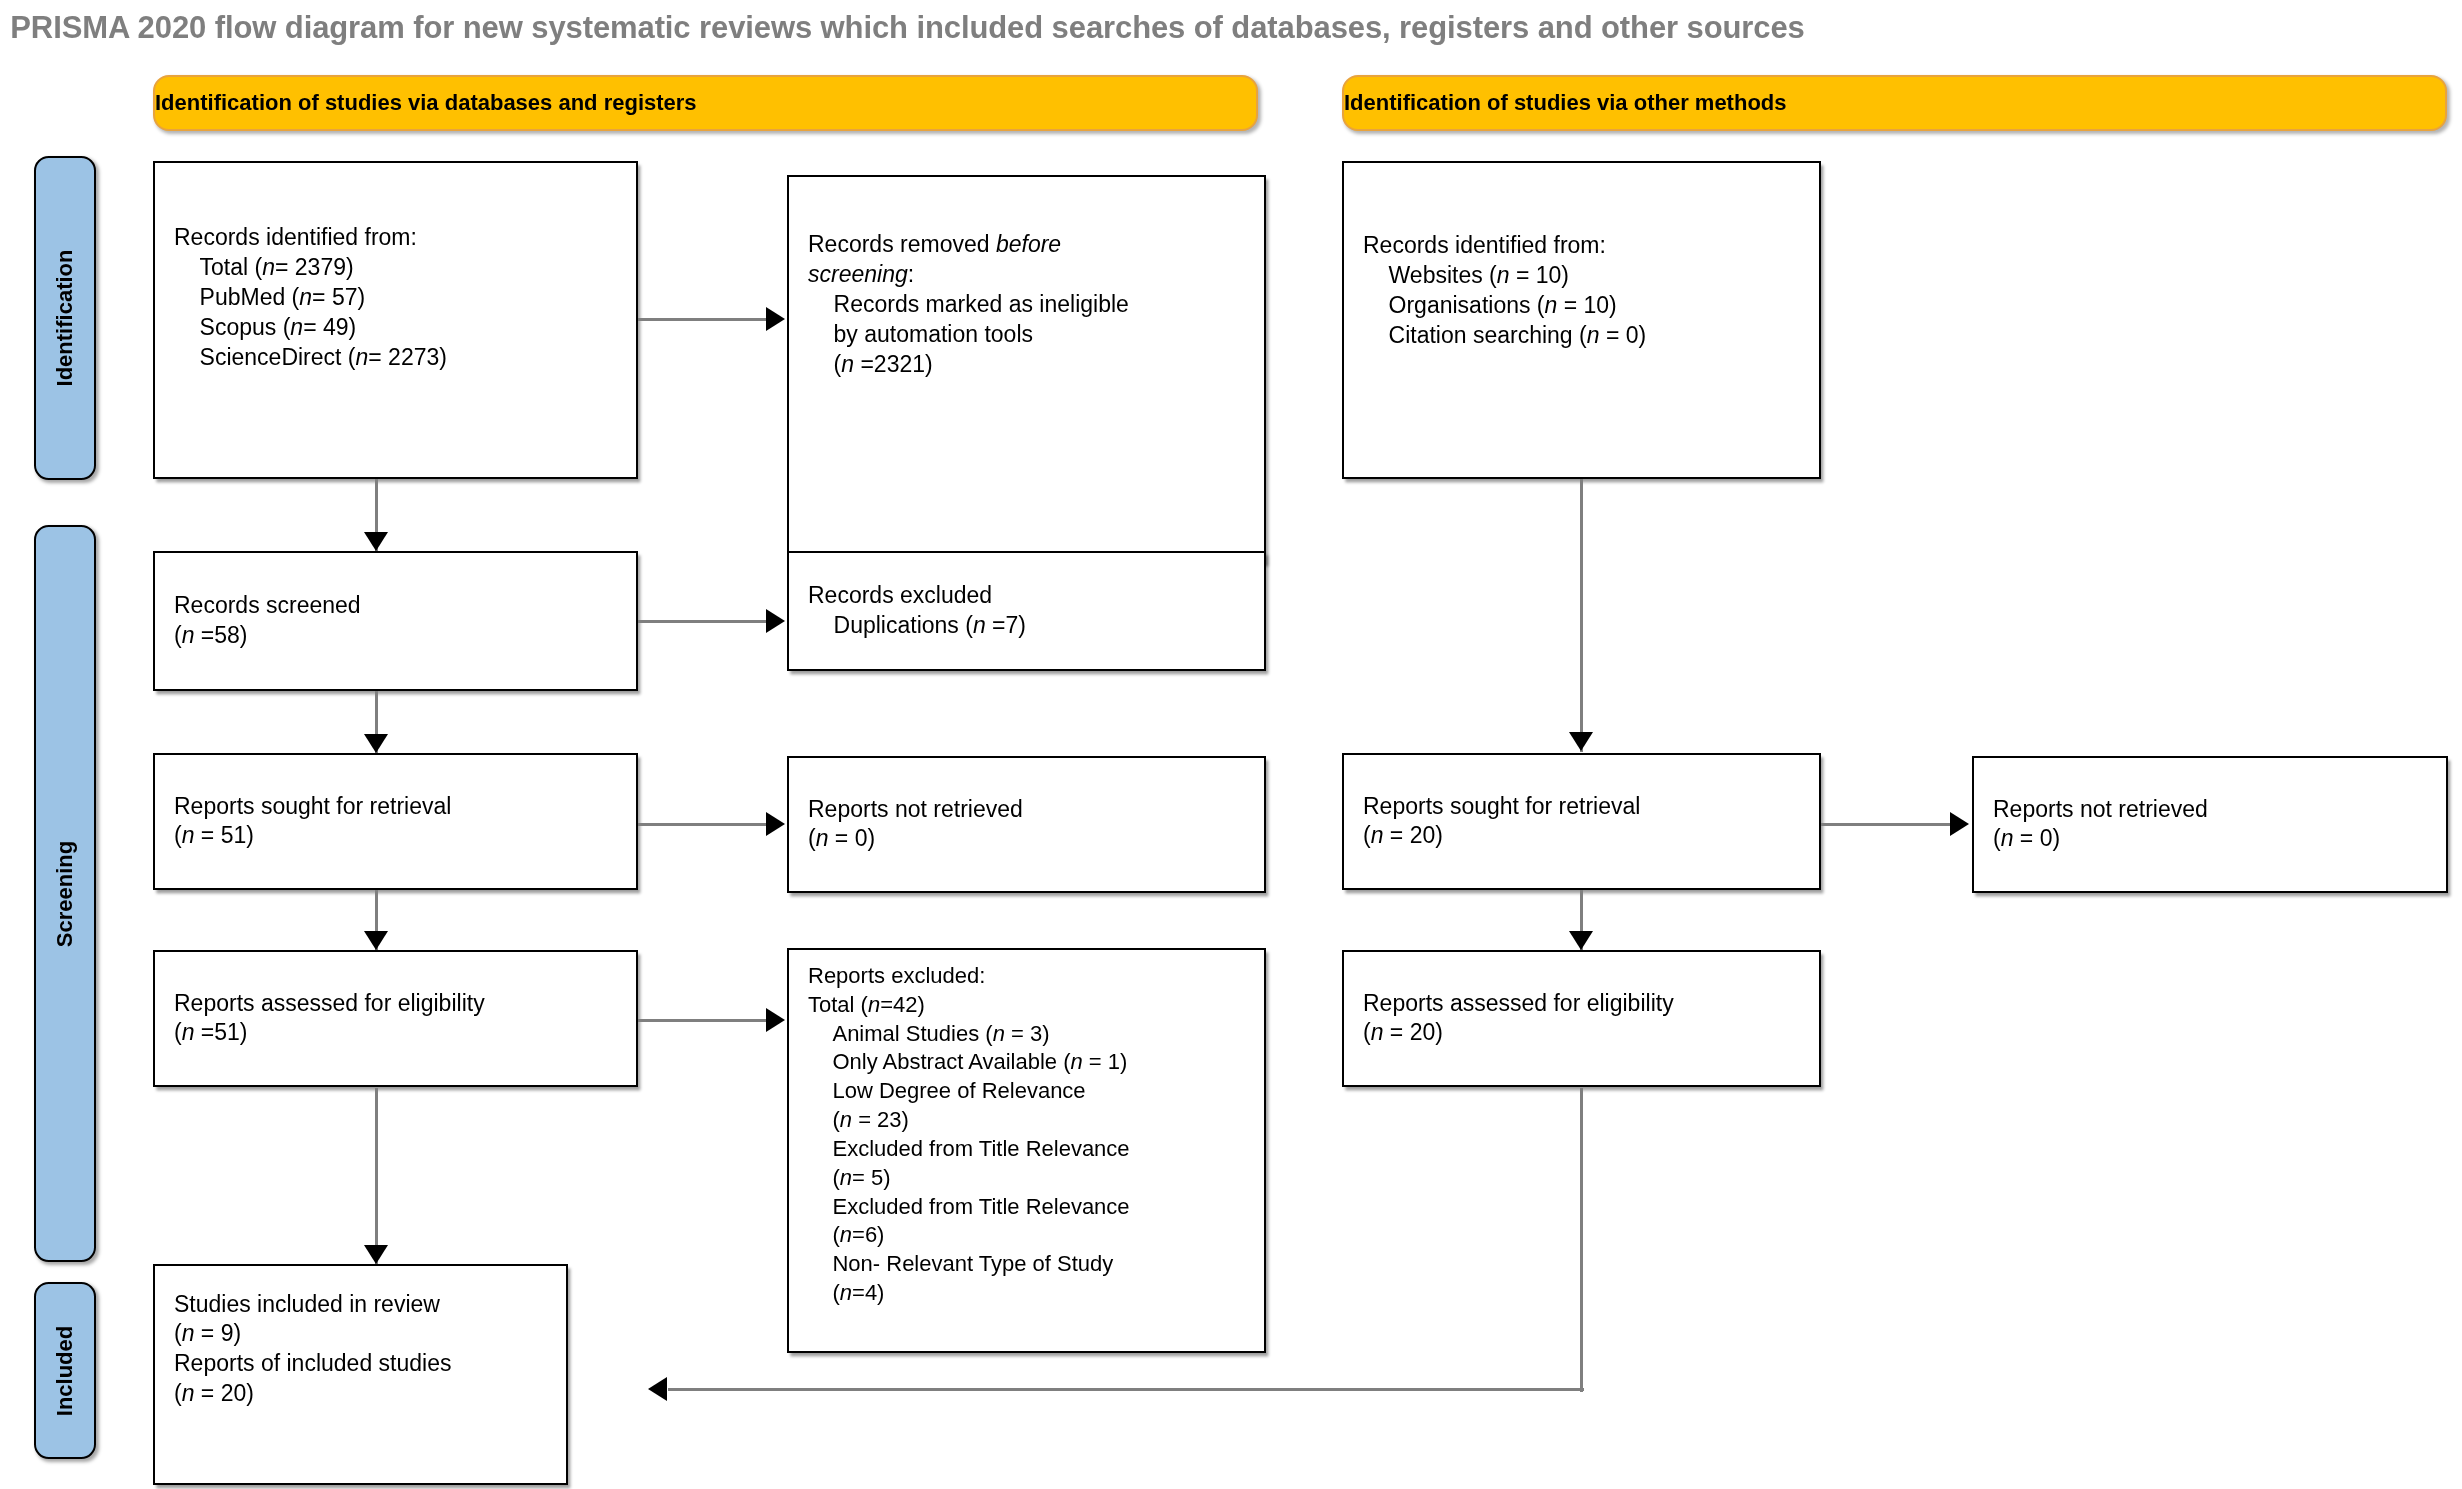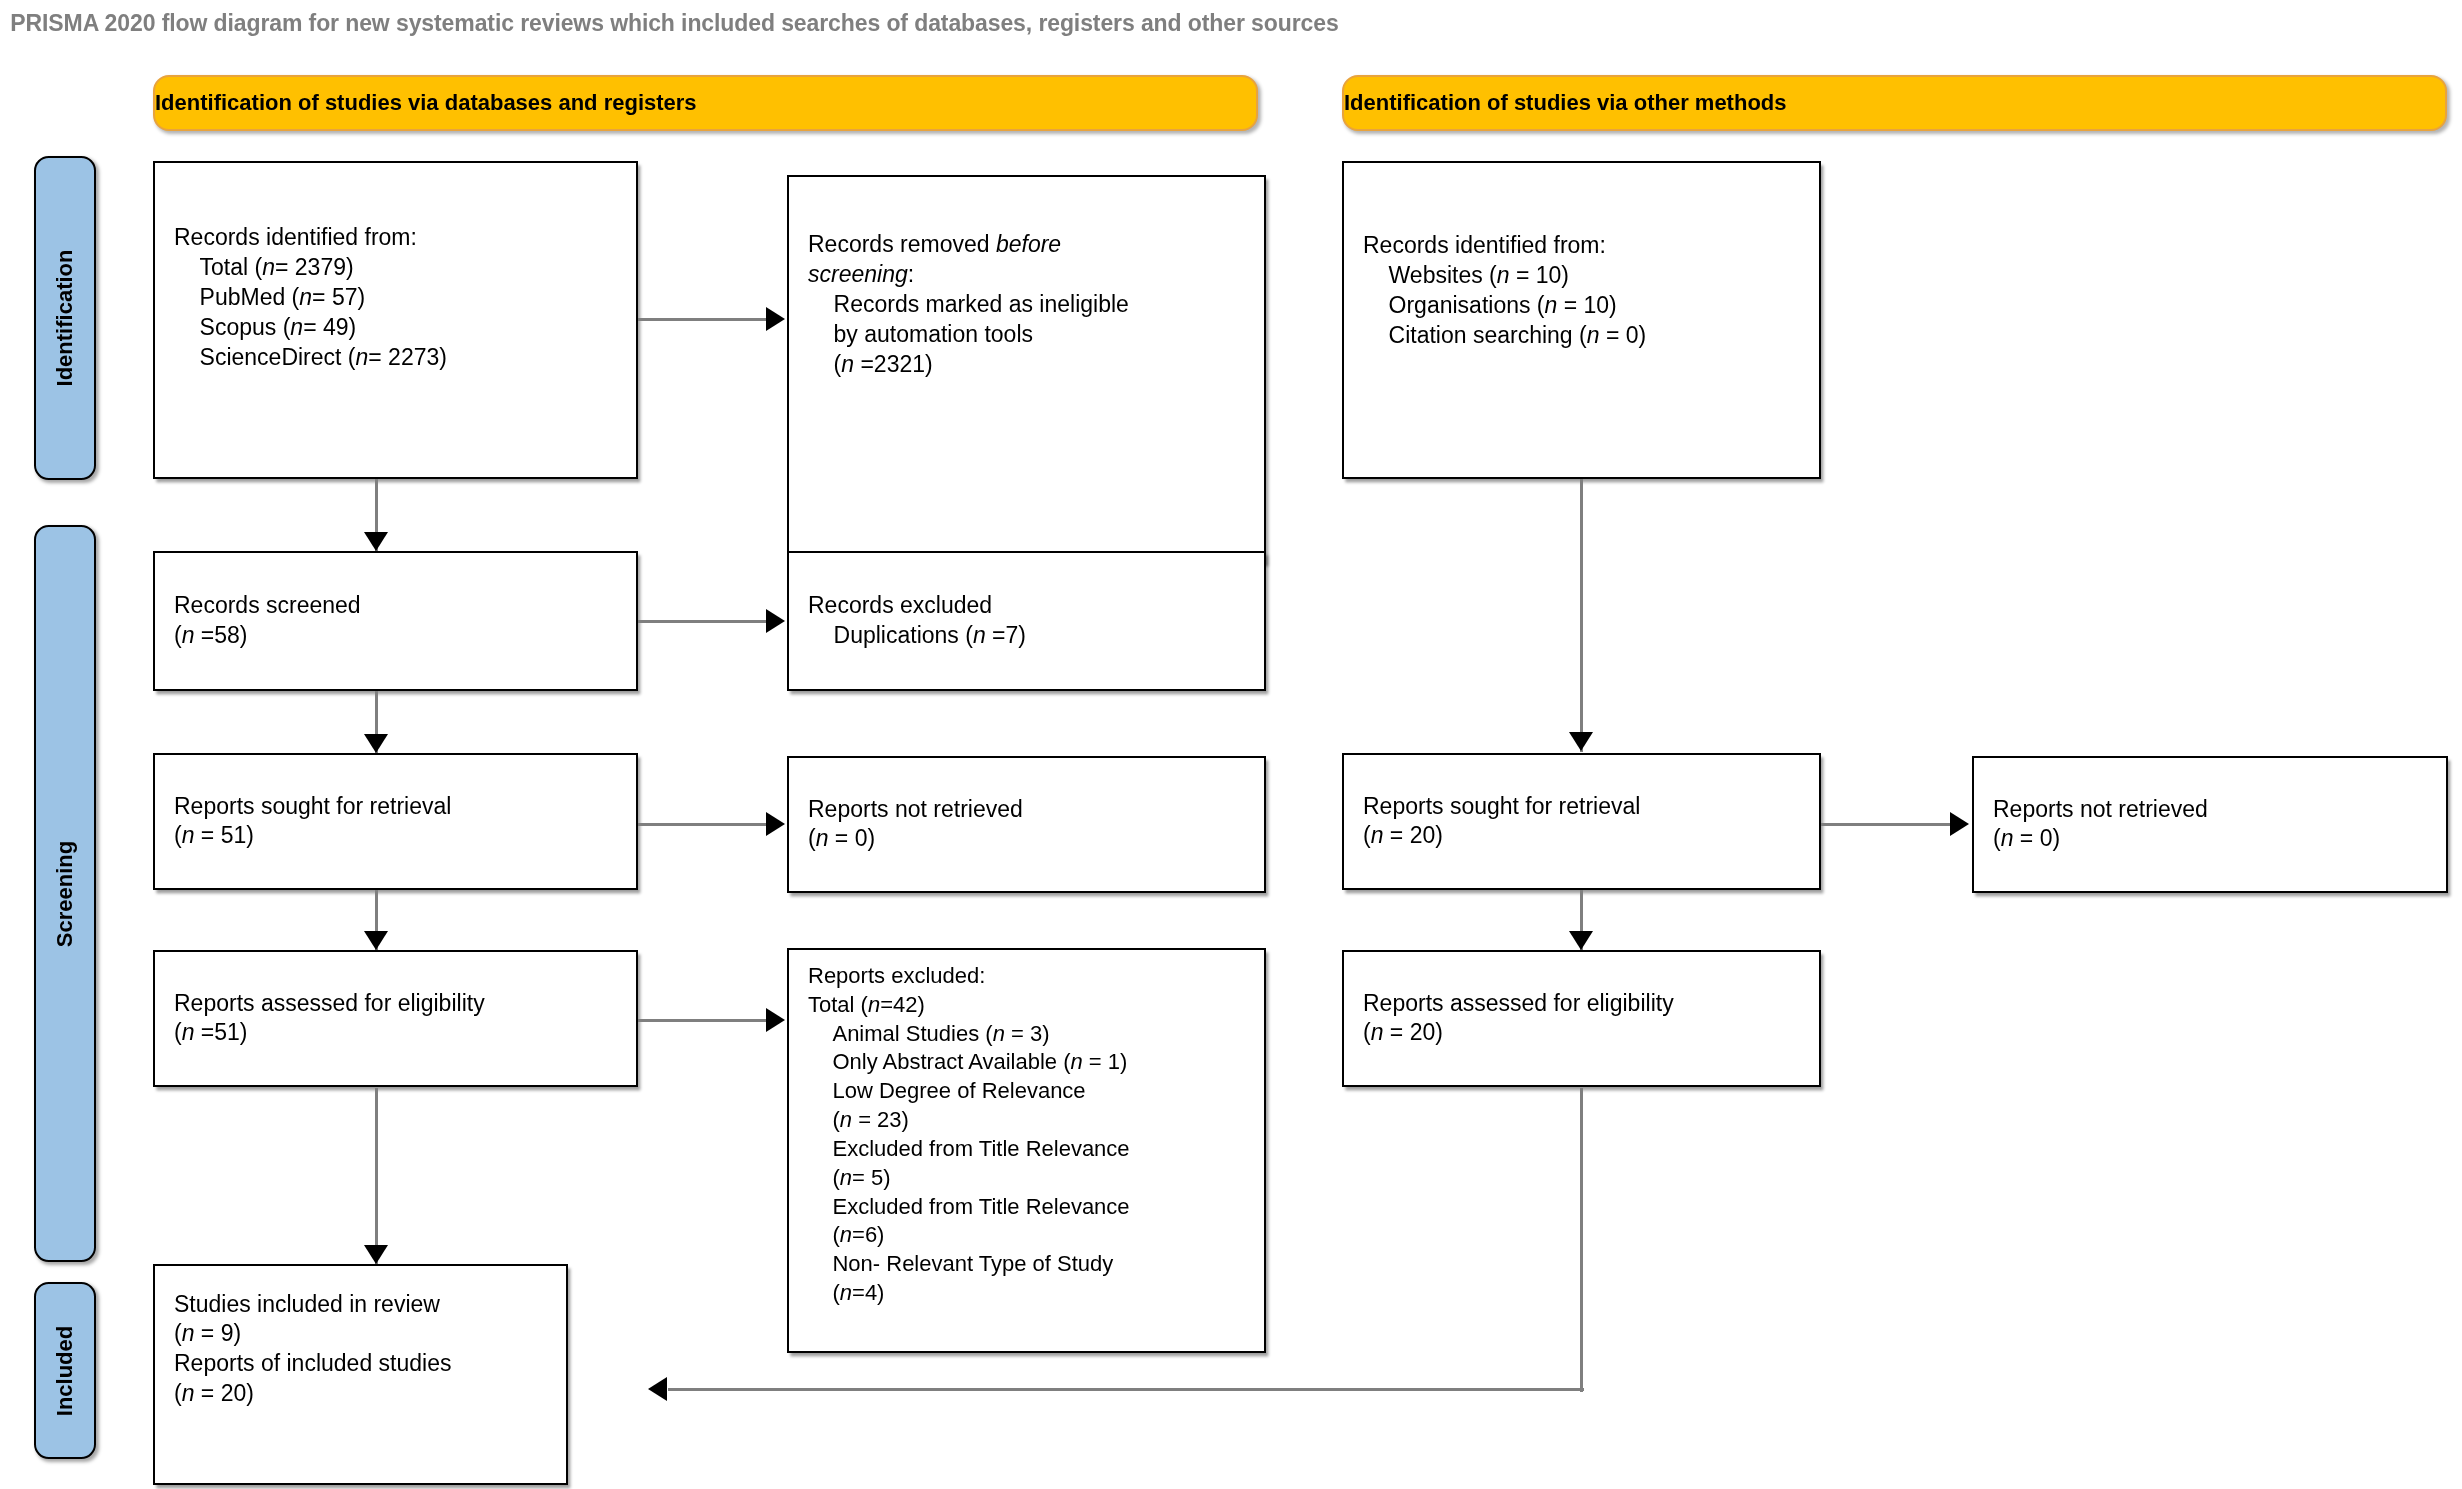--- a/index.html
+++ b/index.html
@@ -6,21 +6,21 @@
   body{
     width:2462px;height:1490px;position:relative;overflow:hidden;
     font-family:"Liberation Sans","DejaVu Sans",sans-serif;
     -webkit-font-smoothing:antialiased;
   }
   .abs{position:absolute;box-sizing:border-box;}
 
   
   #page-title{
     left:10.3px;top:10.3px;width:2210px;
-    font-size:23px;font-weight:bold;color:#7f7f7f;
+    font-size:31px;font-weight:bold;color:#7f7f7f;
     letter-spacing:-0.1px;white-space:nowrap;
   }
 
   
   .banner{
     background:#FFC000;border:2.2px solid #D99694;border-color:#E8A33D;
     border-radius:16px;
     display:flex;align-items:center;justify-content:flex-start;
     font-size:22px;font-weight:bold;color:#000;
     box-shadow:2.2px 2.9px 3.7px rgba(0,0,0,.30);
@@ -121,21 +121,21 @@
 <div class="abs arrow-d" style="left:364px;top:532px;"></div>
 
 <div class="abs vline" style="left:1580px;top:479px;height:273px;"></div>
 <div class="abs arrow-d" style="left:1569px;top:732px;"></div>
 
 <div class="abs fbox" style="left:153px;top:551px;width:485px;height:140px;">
   <div class="txt mid">Records screened
 (<em>n</em> =58)</div>
 </div>
 
-<div class="abs fbox" style="left:787px;top:551px;width:479px;height:140px;">
+<div class="abs fbox" style="left:787px;top:551px;width:479px;height:120px;">
   <div class="txt mid">Records excluded
     Duplications (<em>n</em> =7)</div>
 </div>
 
 <div class="abs hline" style="left:638px;top:620px;width:130px;"></div>
 <div class="abs arrow-r" style="left:766px;top:609px;"></div>
 
 <div class="abs vline" style="left:375px;top:691px;height:62px;"></div>
 <div class="abs arrow-d" style="left:364px;top:734px;"></div>
 

